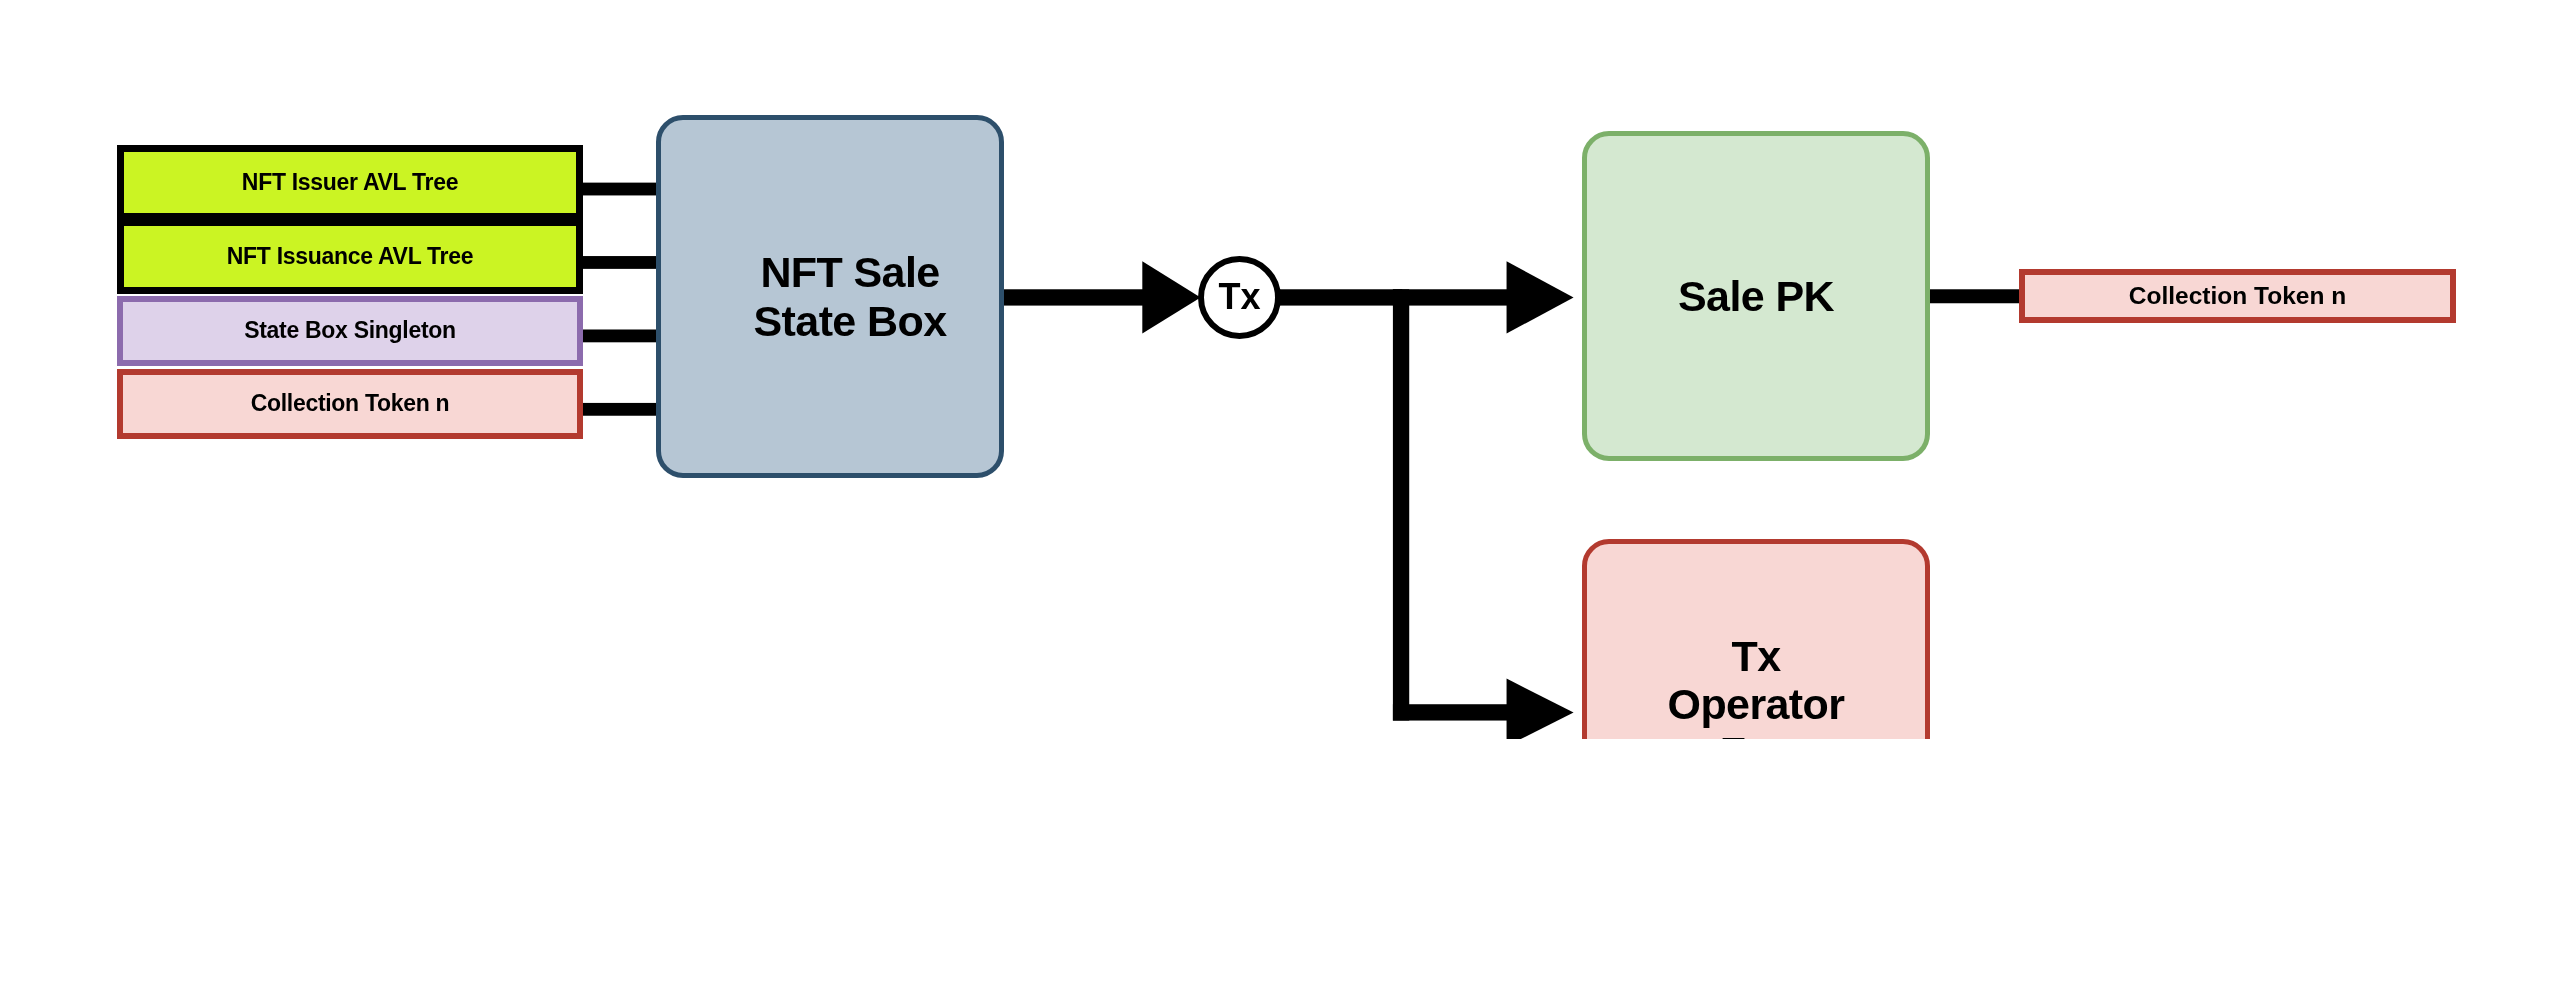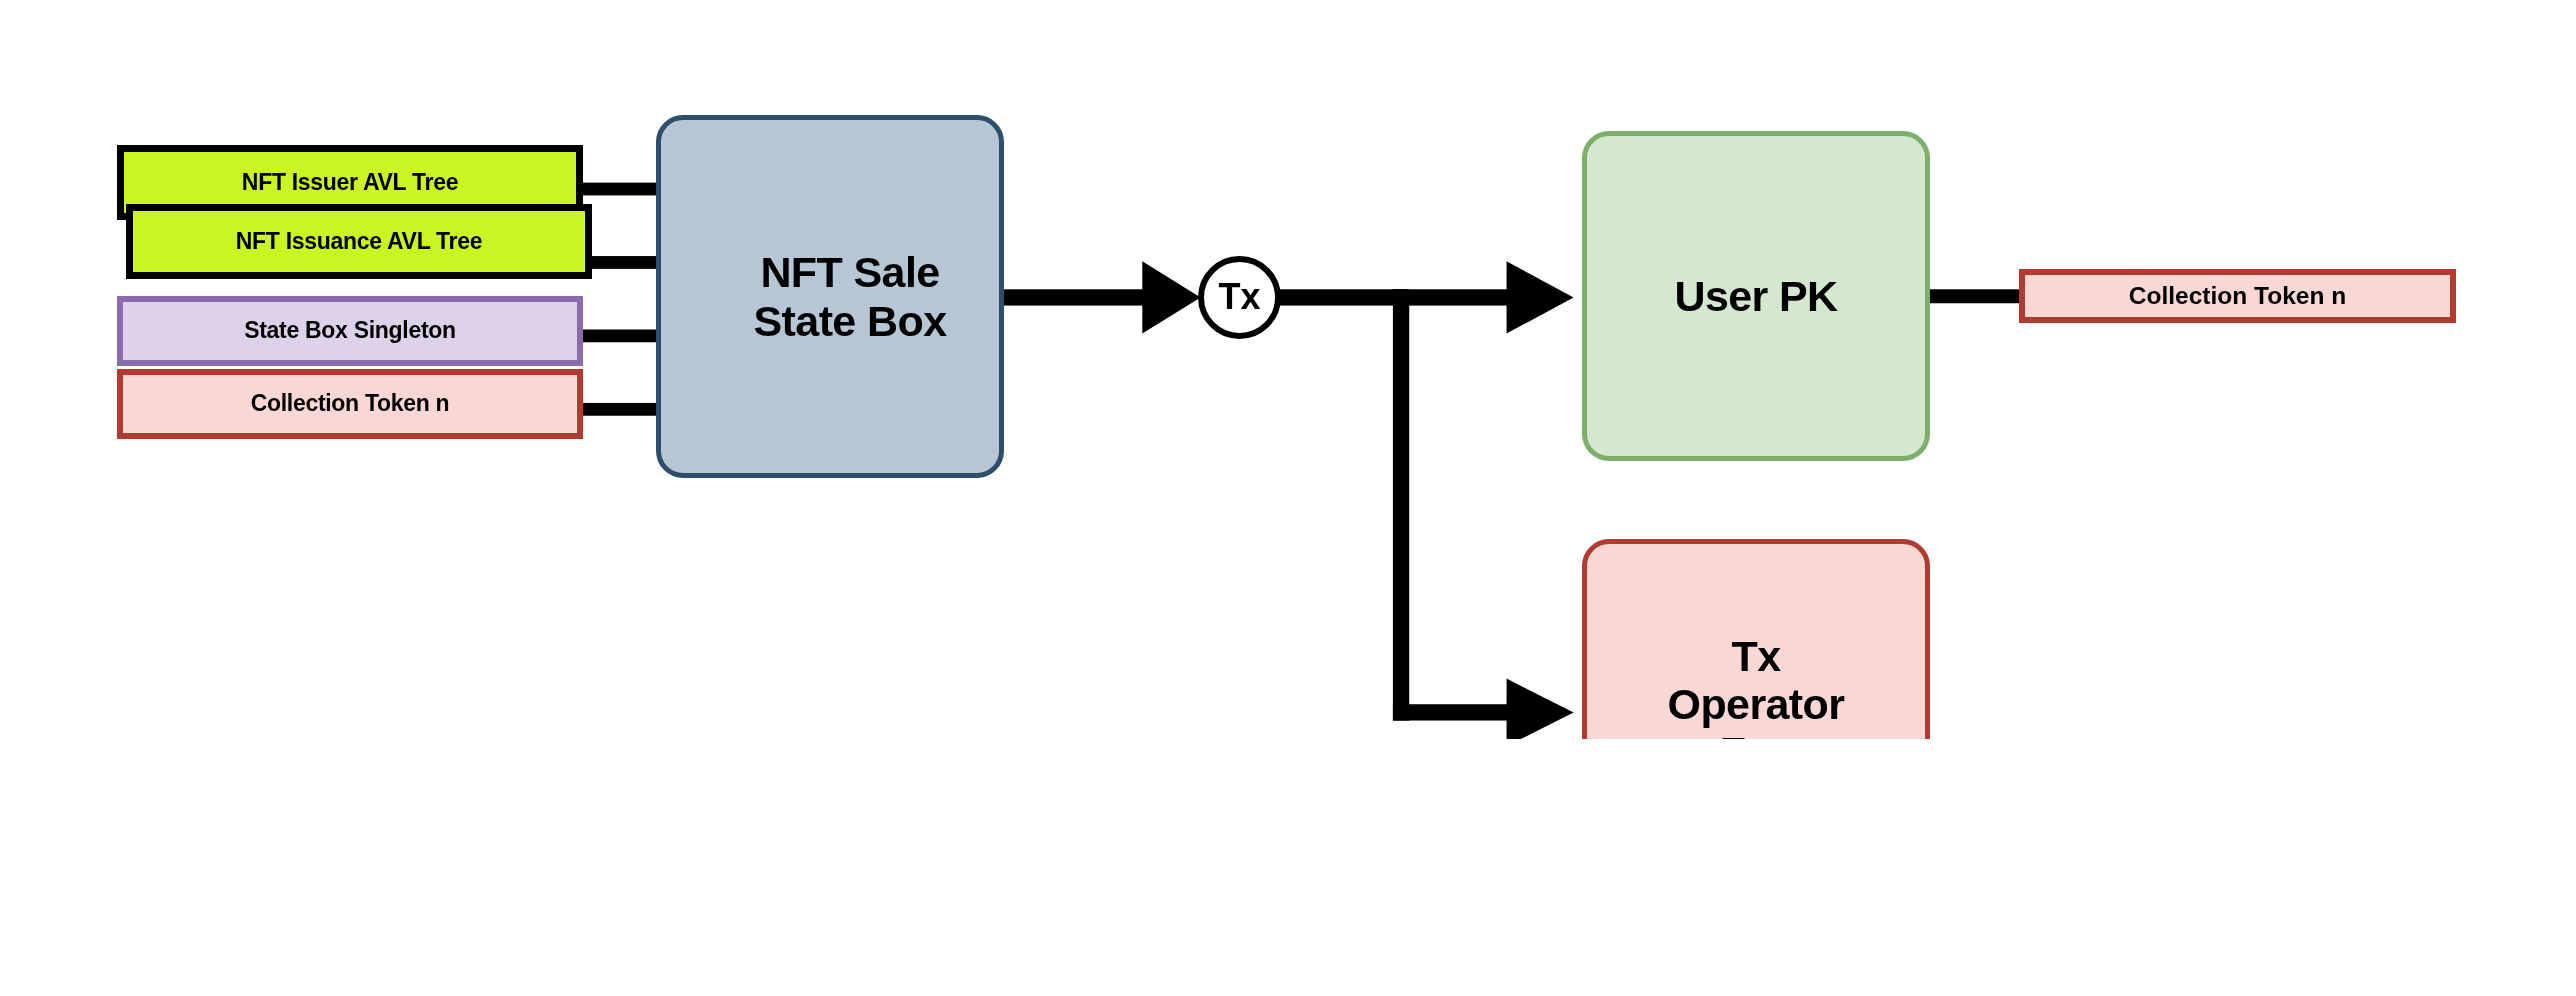--- a/index.html
+++ b/index.html
@@ -126,21 +126,21 @@
     <rect x="2390" y="1208" width="210" height="28" fill="#000000"></rect>
     <polygon points="2585,1164 2700,1222 2585,1280" fill="#000000"></polygon>
 
     <rect x="3310" y="496" width="160" height="24" fill="#000000"></rect>
   </svg>
 
   <div class="node strip strip-green" style="left:117px; top:145px; width:466px; height:75px;">
     <span class="node-label">NFT Issuer AVL Tree</span>
   </div>
 
-  <div class="node strip strip-green" style="left:117px; top:204px; width:466px; height:75px;margin-left:9px;">
+  <div class="node strip strip-green" style="left:117px; top:219px; width:466px; height:75px;">
     <span class="node-label">NFT Issuance AVL Tree</span>
   </div>
 
   <div class="node strip strip-lavender" style="left:117px; top:296px; width:466px; height:70px;">
     <span class="node-label">State Box Singleton</span>
   </div>
 
   <div class="node strip strip-pink" style="left:117px; top:369px; width:466px; height:70px;">
     <span class="node-label">Collection Token n</span>
   </div>
@@ -148,21 +148,21 @@
   <div class="node bigbox bigbox-blue" style="left:656px; top:115px; width:348px; height:363px;padding-left:40px;">
     <span class="node-label">NFT Sale
 State Box</span>
   </div>
 
   <div class="node tx-circle" style="left:1198px; top:256px; width:83px; height:83px;">
     <span class="node-label">Tx</span>
   </div>
 
   <div class="node bigbox bigbox-green" style="left:1582px; top:131px; width:348px; height:330px;">
-    <span class="node-label">User PK</span>
+    <span class="node-label">Sale PK</span>
   </div>
 
   <div class="node strip-pink-right" style="left:2019px; top:269px; width:437px; height:54px; display:flex; align-items:center; justify-content:center; position:absolute; box-sizing:border-box; color:#000;">
     <span class="node-label">Collection Token n</span>
   </div>
 
   <div class="node bigbox bigbox-red" style="left:1582px; top:539px; width:348px; height:330px;">
     <span class="node-label">Tx
 Operator
 Fee</span>

